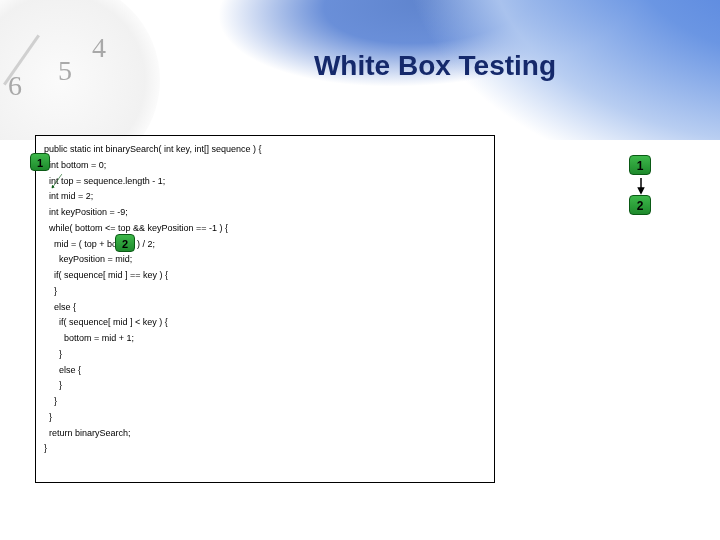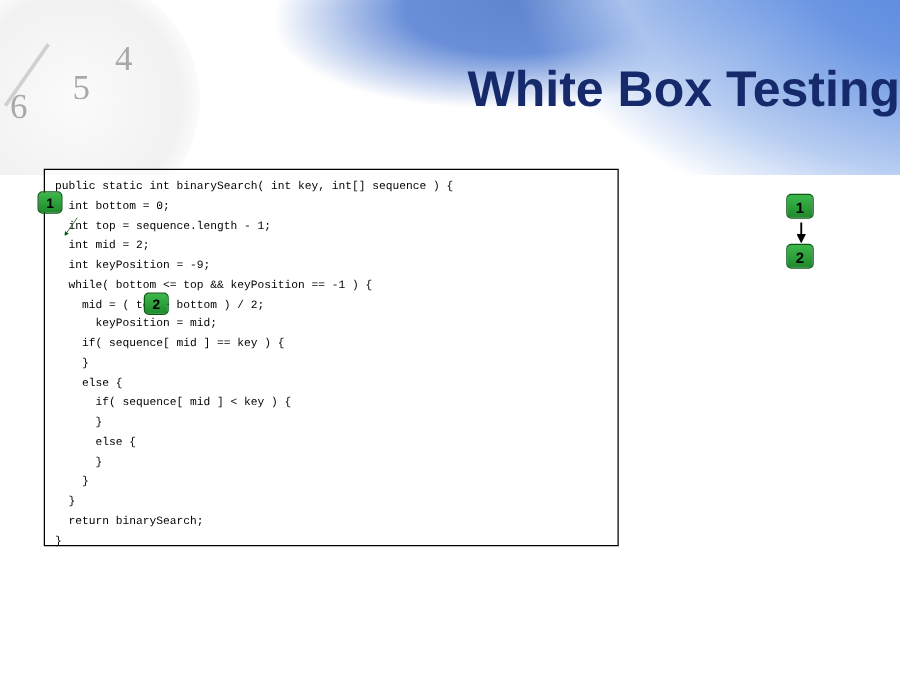--- a/index.html
+++ b/index.html
@@ -59,36 +59,36 @@
     position: absolute;
     background: #aaa;
     opacity: 0.5;
   }
   .content {
     position: relative;
     z-index: 10;
   }
   .title {
     font-family: Verdana, Arial, sans-serif;
-    font-size: 40px;
+    font-size: 28px;
     font-weight: bold;
     color: #15296b;
-    text-align: right;
+    text-align: center;
     padding-left: 150px;
     padding-top: 50px;
   }
   .code-box {
     position: absolute;
     top: 135px;
     left: 35px;
     width: 460px;
-    height: 302px;
+    height: 348px;
     border: 1px solid #000;
     padding: 6px 8px;
-    font-family: Liberation Mono, monospace;
+    font-family: Liberation Sans, sans-serif;
     font-size: 9px;
     line-height: 1.75;
     color: #000;
     background: rgba(255,255,255,0.6);
   }
   .code-line { white-space: pre; }
   .node-badge {
     position: absolute;
     width: 20px;
     height: 18px;
@@ -163,20 +163,21 @@
   <div class="code-line">  int mid = 2;</div>
   <div class="code-line">  int keyPosition = -9;</div>
   <div class="code-line"></div>
   <div class="code-line">  while( bottom &lt;= top &amp;&amp; keyPosition == -1 ) {</div>
   <div class="code-line">    mid = ( top + bottom ) / 2;</div>
   <div class="code-line">      keyPosition = mid;</div>
   <div class="code-line">    if( sequence[ mid ] == key ) {</div>
   <div class="code-line">    }</div>
   <div class="code-line">    else {</div>
   <div class="code-line">      if( sequence[ mid ] &lt; key ) {</div>
+  <div class="code-line">        bottom = mid + 1;</div>
   <div class="code-line">      }</div>
   <div class="code-line">      else {</div>
   <div class="code-line">      }</div>
   <div class="code-line">    }</div>
   <div class="code-line">  }</div>
   <div class="code-line">  return binarySearch;</div>
   <div class="code-line">}</div>
 </div>
 
 <div class="node-badge" style="top:153px;left:30px;">1</div>

